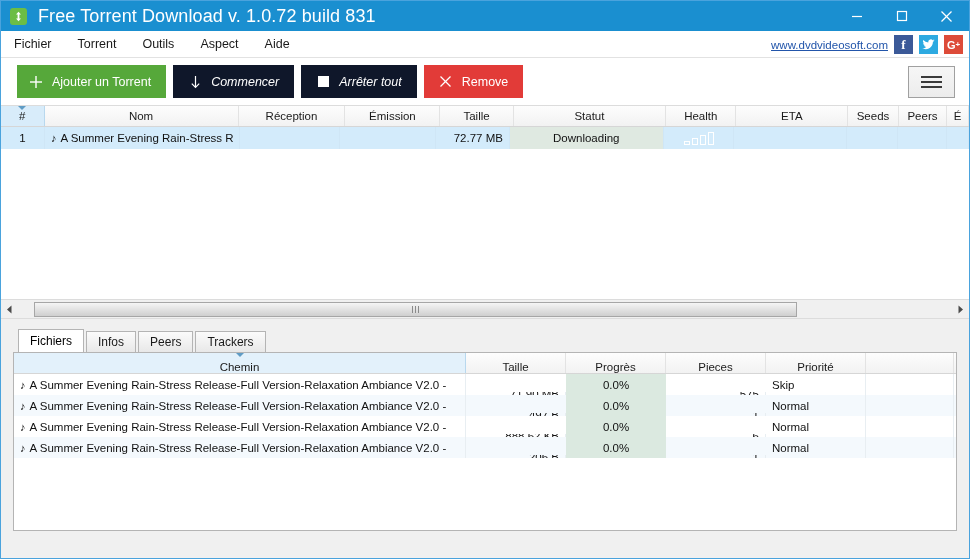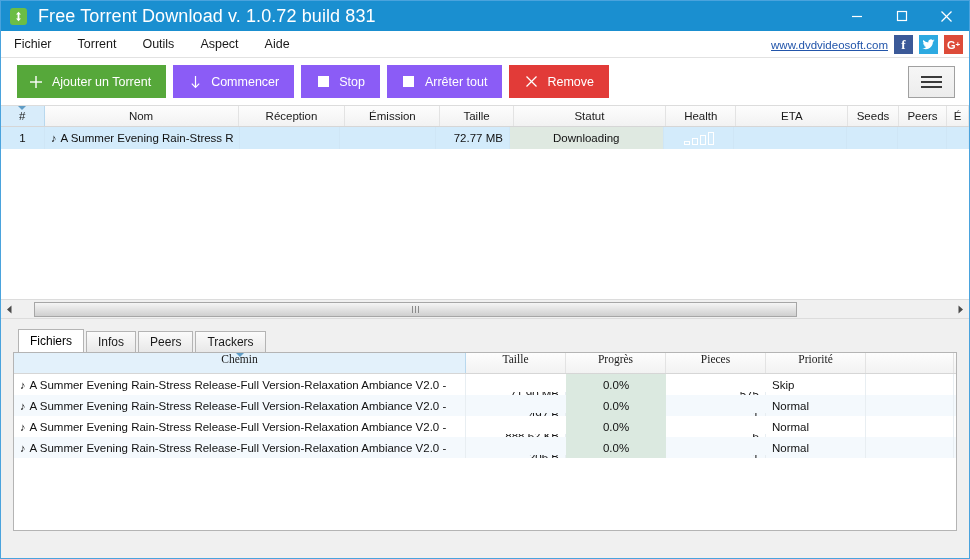--- a/index.html
+++ b/index.html
@@ -118,21 +118,21 @@
     display: flex;
     align-items: center;
     gap: 9px;
     padding: 0 15px;
     color: #ffffff;
     font-size: 12.5px;
     white-space: nowrap;
     border: none;
   }
   .tbtn.green { background: #56a83a; padding-left: 12px; }
-  .tbtn.blue  { background: #8b5cf6; }
+  .tbtn.blue  { background: #0f172a; font-style: italic; }
   .tbtn.red   { background: #e23b38; }
   .tbtn .ico { display: flex; align-items: center; justify-content: center; width: 14px; }
   .hamburger {
     position: absolute;
     right: 14px;
     width: 47px; height: 32px;
     background: linear-gradient(#f6f6f6, #ececec);
     border: 1px solid #a0a0a0;
     display: flex; align-items: center; justify-content: center;
     flex-direction: column;
@@ -276,27 +276,26 @@
     height: 21px;
     display: flex;
     background: linear-gradient(#fdfdfd, #f2f2f2);
     border-bottom: 1px solid #d6d6d6;
     flex: 0 0 auto;
   }
   .fth {
     font-size: 11.5px;
     color: #1a1a1a;
     display: flex;
-    align-items: flex-start;
+    align-items: flex-end;
     justify-content: center;
     border-right: 1px solid #e3e3e3;
     position: relative;
     white-space: nowrap;
     overflow: hidden;
-    font-family: Liberation Serif, serif;
   }
   .fth.sorted { background: #e3f1fb; border-right: 1px solid #b8d8ee; }
   .frow {
     height: 21px;
     display: flex;
     flex: 0 0 auto;
   }
   .frow.odd { background: #ffffff; }
   .frow.even { background: #f4f9fd; }
   .ftd {
@@ -384,28 +383,20 @@
       <span class="ico">
         <svg width="13" height="14" viewBox="0 0 13 14">
             <line x1="6.5" y1="1" x2="6.5" y2="12" stroke="#fff" stroke-width="1.2"></line>
             <path d="M2.8 8.6 L6.5 12.4 L10.2 8.6" fill="none" stroke="#fff" stroke-width="1.2"></path>
           </svg>
       </span>
       <span>Commencer</span>
     </button>
 
 
-    <button class="tbtn blue">
-      <span class="ico">
-        <svg width="11" height="11" viewBox="0 0 11 11">
-            <rect x="0" y="0" width="11" height="11" fill="#fff"></rect>
-          </svg>
-      </span>
-      <span>Stop</span>
-    </button>
 
     <button class="tbtn blue">
       <span class="ico">
         <svg width="11" height="11" viewBox="0 0 11 11">
             <rect x="0" y="0" width="11" height="11" fill="#fff"></rect>
           </svg>
       </span>
       <span>Arrêter tout</span>
     </button>
 

